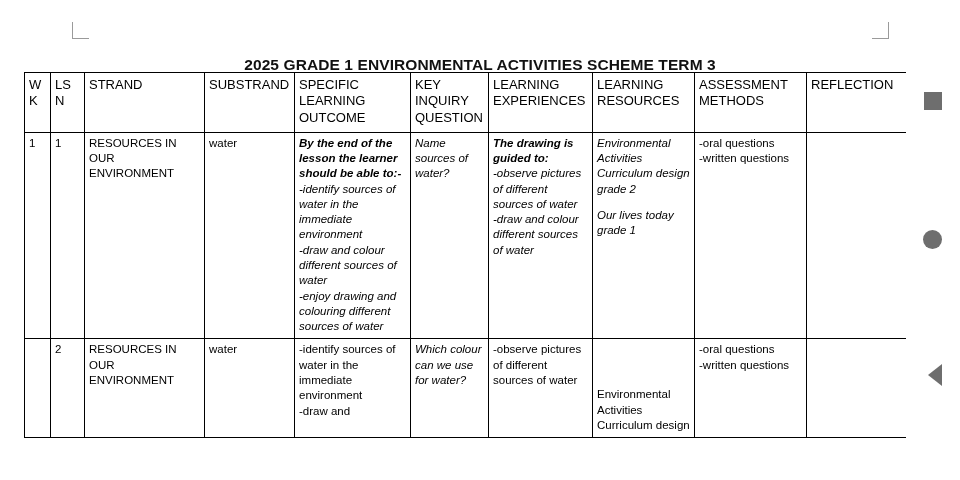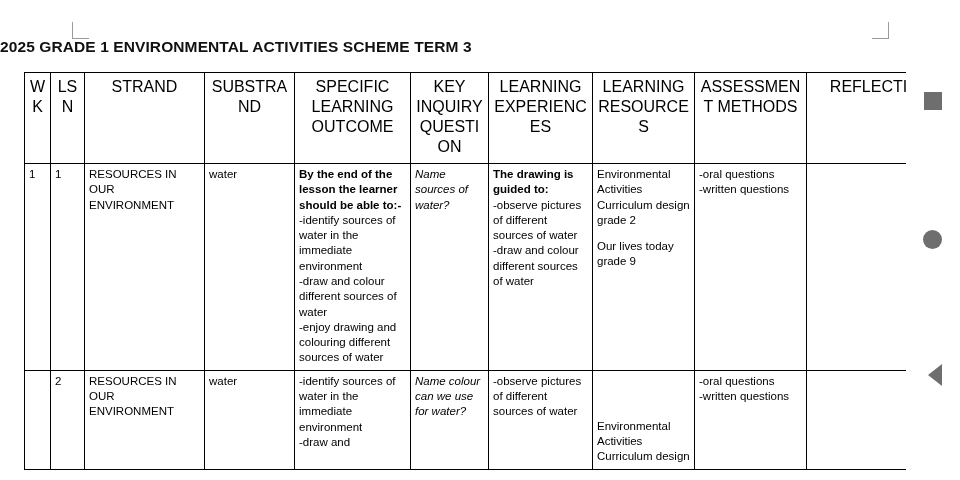--- a/index.html
+++ b/index.html
@@ -29,23 +29,23 @@
     border-width: 0;
     width: 16px;
     height: 16px;
   }
   .crop-tl { left: 72px; top: 22px; border-left-width: 1px; border-bottom-width: 1px; }
   .crop-tr { left: 872px; top: 22px; border-right-width: 1px; border-bottom-width: 1px; }
 
   .doc-title {
     position: absolute;
     left: 0;
-    top: 38px;
+    top: 56px;
     width: 960px;
-    text-align: left;
+    text-align: center;
     font-size: 15.5px;
     font-weight: bold;
     letter-spacing: 0.1px;
     color: #111;
   }
 
   .table-wrap {
     position: absolute;
     left: 24px;
     top: 72px;
@@ -63,42 +63,41 @@
   table.scheme th, table.scheme td {
     border: 1px solid #000000;
     vertical-align: top;
     padding: 3px 4px 4px 4px;
     font-weight: normal;
     text-align: left;
     word-wrap: break-word;
     overflow-wrap: break-word;
   }
   table.scheme thead th {
-    font-size: 16px;
+    font-size: 13px;
     line-height: 1.25;
     padding: 4px 4px 6px 4px;
     height: 44px;
     text-transform: uppercase;
-    text-align: center;
   }
   
   col.c-wk   { width: 26px; }
   col.c-lsn  { width: 34px; }
   col.c-strand { width: 120px; }
   col.c-substrand { width: 90px; }
   col.c-slo  { width: 116px; }
   col.c-kiq  { width: 78px; }
   col.c-le   { width: 104px; }
   col.c-lr   { width: 102px; }
   col.c-am   { width: 112px; }
   col.c-ref  { width: 148px; }
 
   td.center { text-align: center; font-style: italic; }
   .bold-lead { font-weight: bold; }
-  .blockline { display: block; }
+  .blockline { display: block; font-style: italic; }
   .gap { display: block; height: 11px; }
 
   
   .edge-ctrl {
     position: absolute;
     right: 18px;
   }
   .sq-btn {
     top: 92px;
     width: 18px;
@@ -181,34 +180,34 @@
           </td>
           <td class="center">Name sources of water?</td>
           <td>
             <span class="bold-lead blockline">The drawing is guided to:</span>
             <span class="blockline" style="white-space:pre-line">-observe pictures of different sources of water
 -draw and colour different sources of water</span>
           </td>
           <td>
             <span class="blockline">Environmental Activities Curriculum design grade 2</span>
             <span class="gap"></span>
-            <span class="blockline">Our lives today grade 9</span>
+            <span class="blockline">Our lives today grade 1</span>
           </td>
           <td style="white-space:pre-line">-oral questions
 -written questions</td>
           <td></td>
         </tr>
         <tr>
           <td></td>
           <td>2</td>
           <td>RESOURCES IN OUR ENVIRONMENT</td>
           <td>water</td>
           <td style="white-space:pre-line">-identify sources of water in the immediate environment
 -draw and</td>
-          <td class="center">Name colour can we use for water?</td>
+          <td class="center">Which colour can we use for water?</td>
           <td style="white-space:pre-line">-observe pictures of different sources of water</td>
           <td style="padding-top:48px">Environmental Activities Curriculum design</td>
           <td style="white-space:pre-line">-oral questions
 -written questions</td>
           <td></td>
         </tr>
       </tbody>
     </table>
   </div>
 

